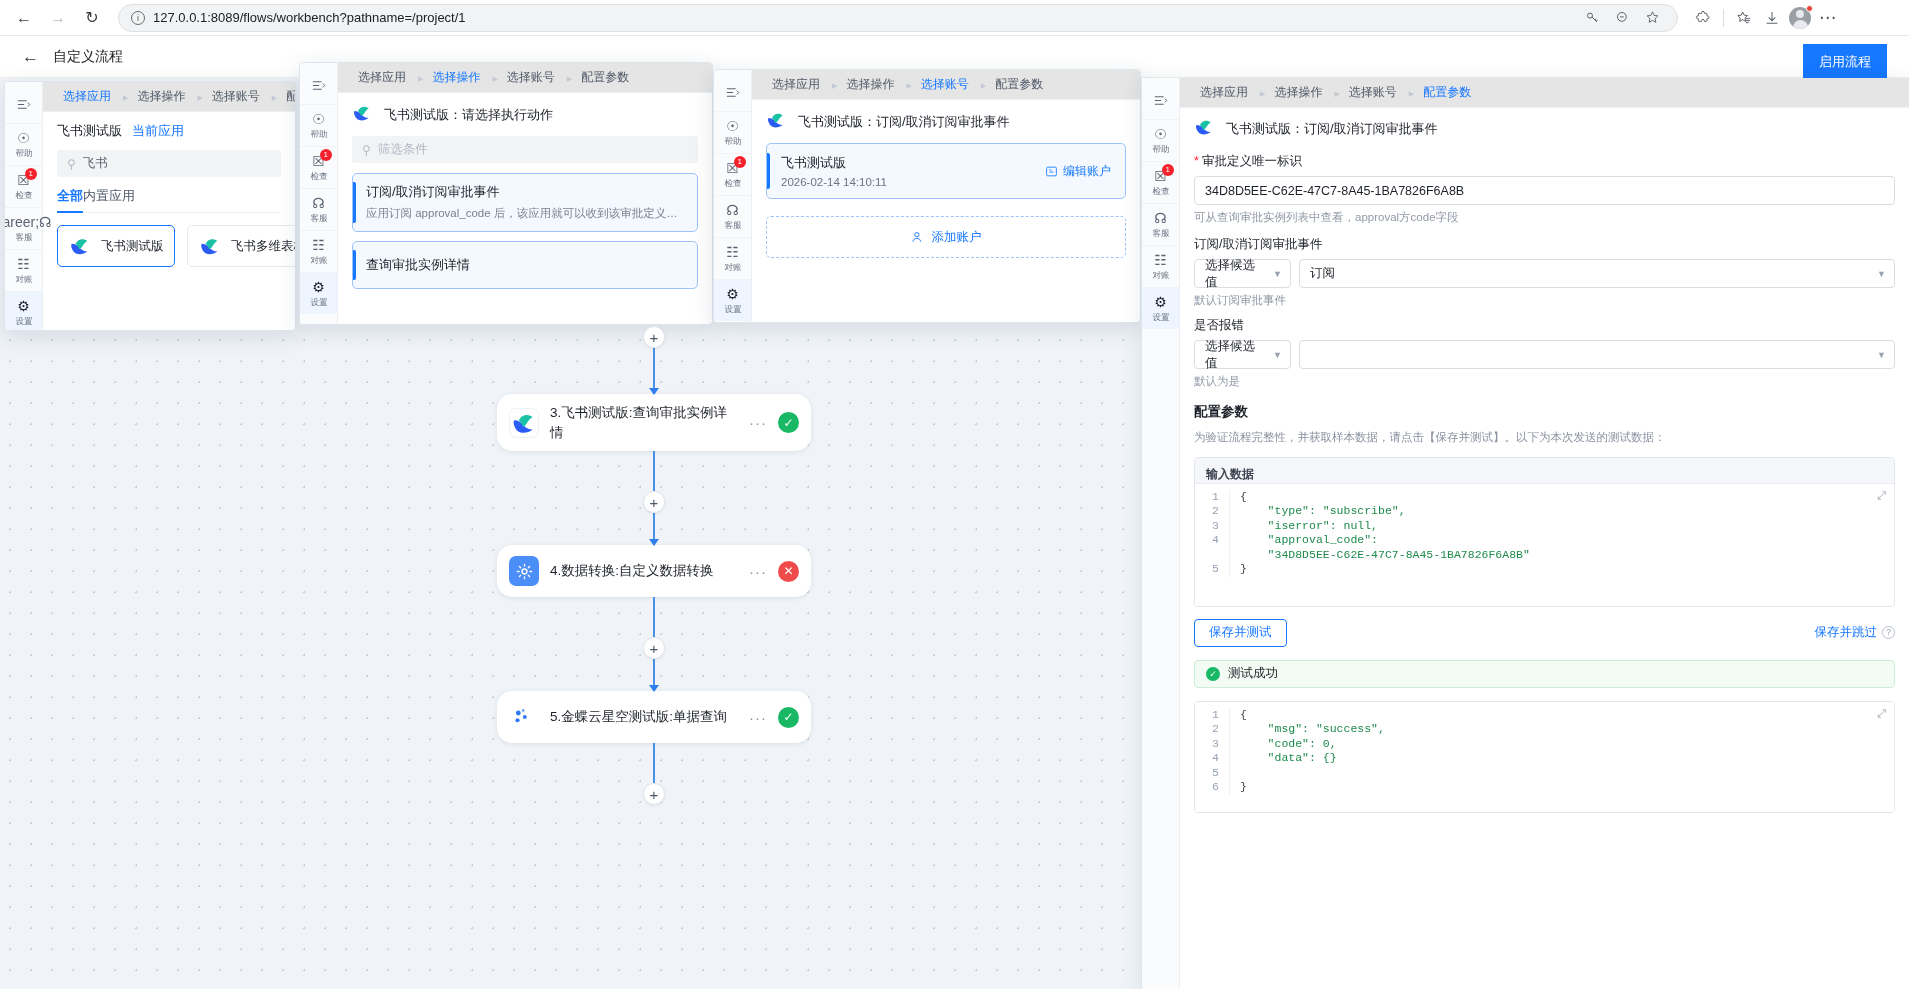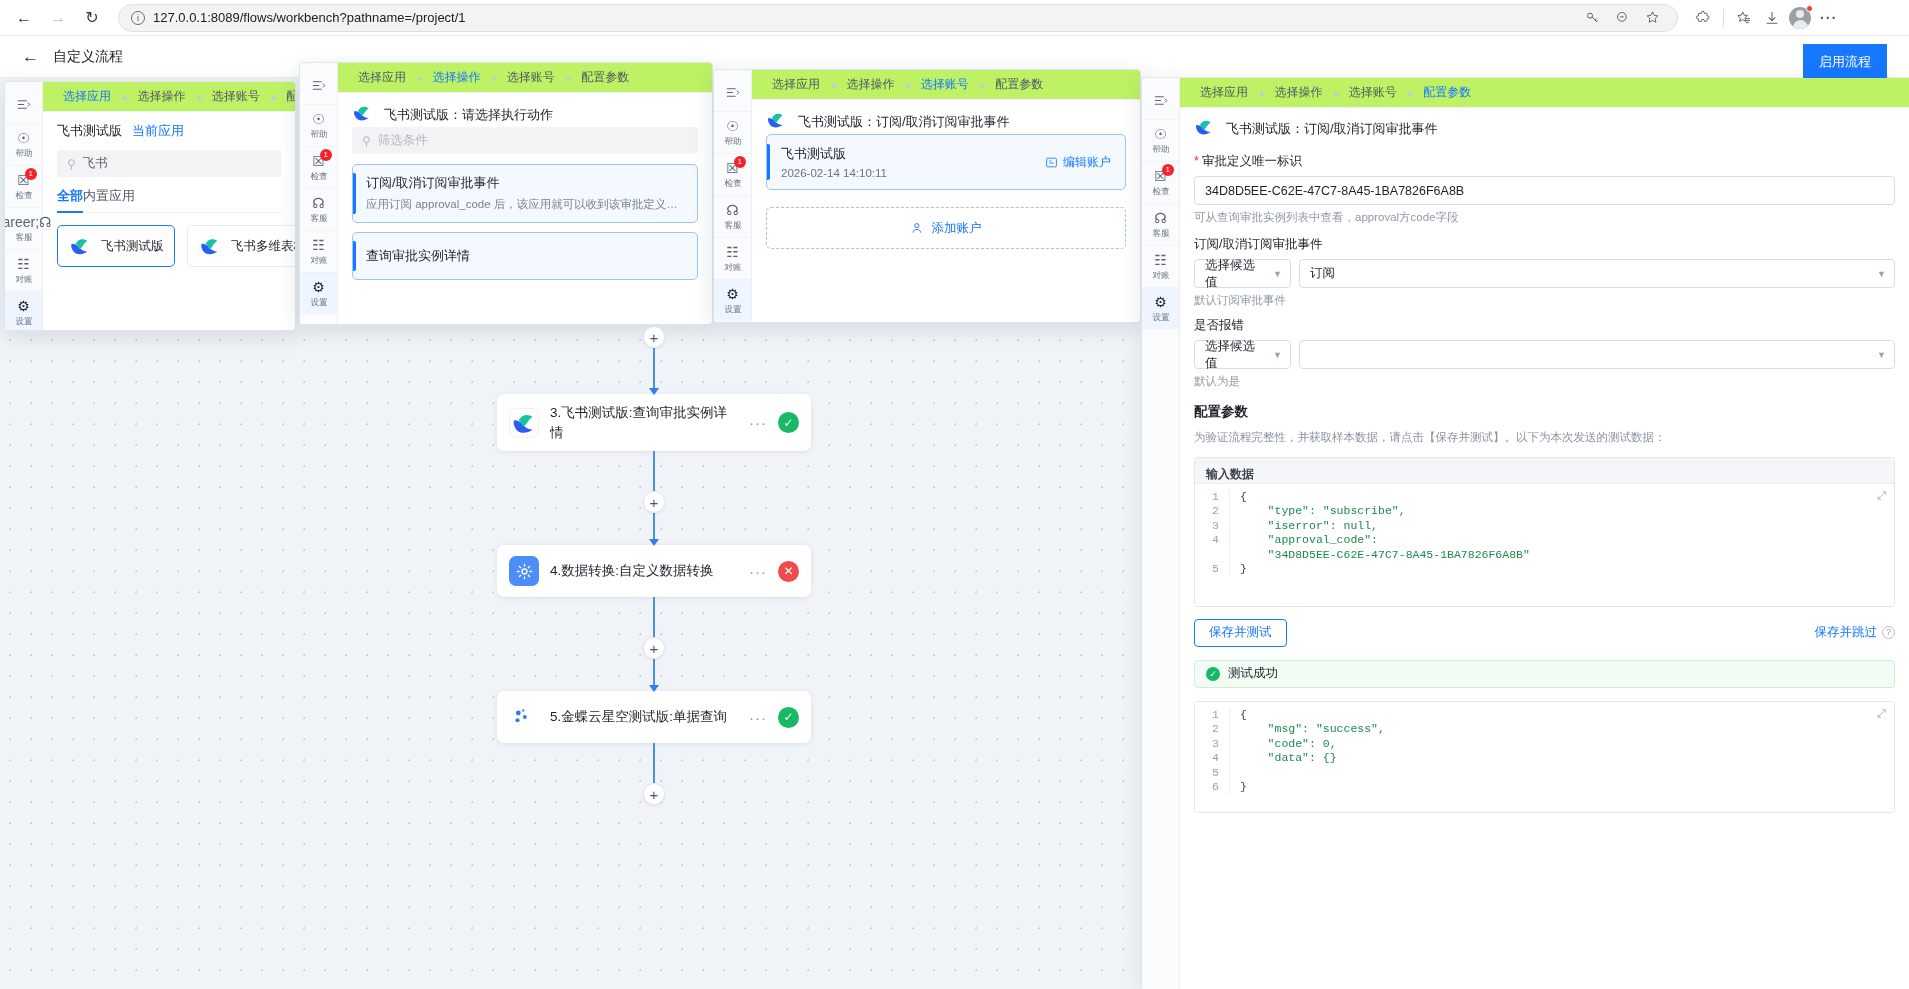--- a/index.html
+++ b/index.html
@@ -111,21 +111,21 @@
     width: 1.5px; background: #4a90e2; position: relative;
   }
   .edge.with-arrow::after {
     content: ''; position: absolute; left: 50%; bottom: -1px;
     transform: translateX(-50%);
     border-left: 5px solid transparent; border-right: 5px solid transparent;
     border-top: 7px solid #2f80ed;
   }
   .flow-node {
     width: 314px; min-height: 52px;
-    background: #fff; border-radius: 7px;
+    background: #fff; border-radius: 15px;
     box-shadow: 0 1px 5px rgba(26,45,70,.10);
     display: flex; align-items: center; gap: 11px;
     padding: 9px 12px; cursor: pointer;
   }
   .node-icon {
     width: 30px; height: 30px; border-radius: 7px; flex: none;
     display: flex; align-items: center; justify-content: center;
   }
   .node-icon.feishu { background: #fff; box-shadow: inset 0 0 0 1px #eef1f5; }
   .node-icon.transform { background: #4c8ef7; }
@@ -174,21 +174,21 @@
   }
   .rail-top {
     width: 100%; padding: 9px 0 11px; display: flex; justify-content: center;
     border-bottom: 1px solid #f0f2f5; cursor: pointer;
   }
 
   .panel-body { flex: 1 1 auto; display: flex; flex-direction: column; min-width: 0; }
   .steps {
     height: 30px; display: flex; align-items: center;
     padding: 0 14px; gap: 4px; border-bottom: 1px solid #eef1f4;
-    background: #bef264; flex: none;
+    background: #e5e5e5; flex: none;
   }
   .step { font-size: 12px; color: #4f5866; padding: 0 6px; cursor: pointer; white-space: nowrap; }
   .step.active { color: #1677ff; }
   .step-sep { color: #c2c9d3; font-size: 10px; letter-spacing: -1px; }
   .step-sep::after { content: '▶'; font-size: 7px; margin-left: 2px; }
 
   .panel-content { flex: 1 1 auto; padding: 10px 14px; overflow: hidden; }
 
   .app-row { display: flex; align-items: center; gap: 10px; margin-bottom: 10px; }
   .app-name { font-size: 13px; color: #1d2129; font-weight: 500; }
@@ -220,21 +220,21 @@
     display: flex; align-items: center; gap: 9px; padding: 0 11px; cursor: pointer;
     background: #fff;
   }
   .app-card.selected { border-color: #1677ff; }
   .app-card .lbl { font-size: 12.5px; color: #1d2129; white-space: nowrap; }
 
   
   .fs-logo { width: 23px; height: 23px; flex: none; position: relative; }
   .fs-logo svg { display: block; }
 
-  .header-line { display: flex; align-items: center; gap: 9px; margin-bottom: 1px; }
+  .header-line { display: flex; align-items: center; gap: 9px; margin-bottom: 10px; }
   .header-line .t { font-size: 13px; color: #1d2129; font-weight: 500; }
 
   .action-card {
     border: 1px solid #9cc3fb; border-radius: 5px; background: #f4f9ff;
     padding: 9px 13px 10px; margin-bottom: 9px; cursor: pointer;
     position: relative; overflow: hidden;
   }
   .action-card::before {
     content: ''; position: absolute; left: 0; top: 8px; bottom: 8px; width: 3px;
     background: #1677ff; border-radius: 0 2px 2px 0;

